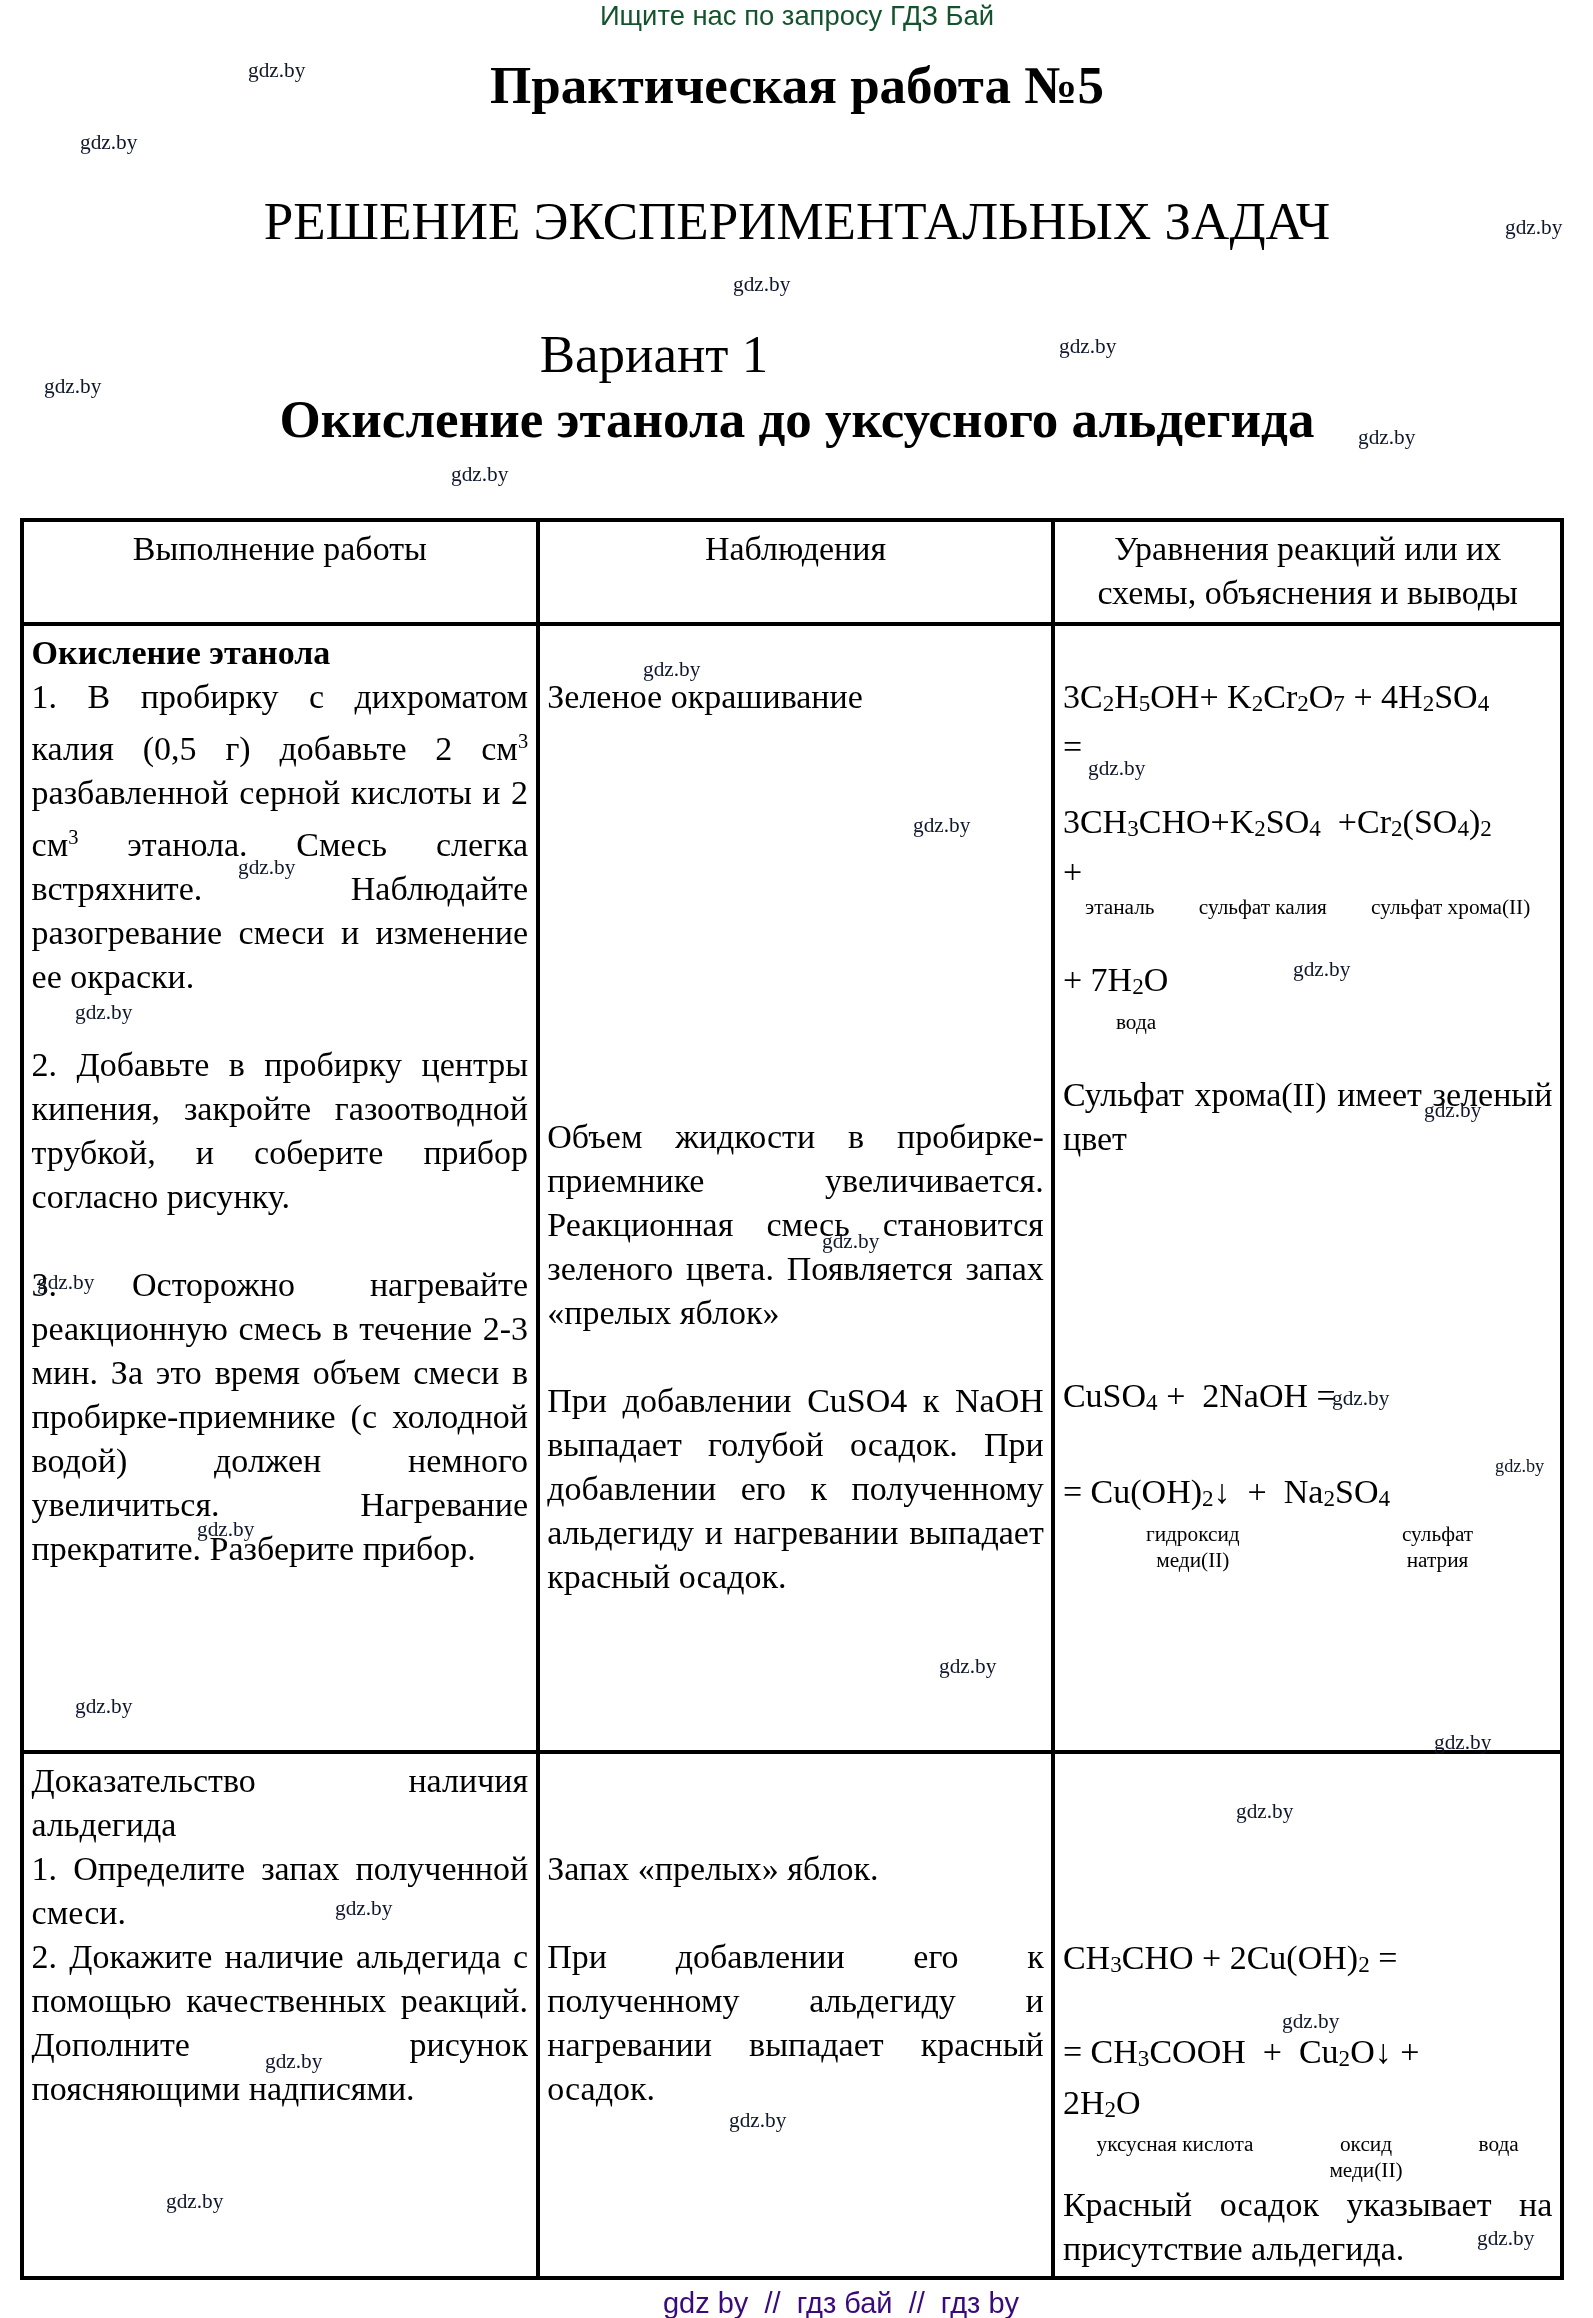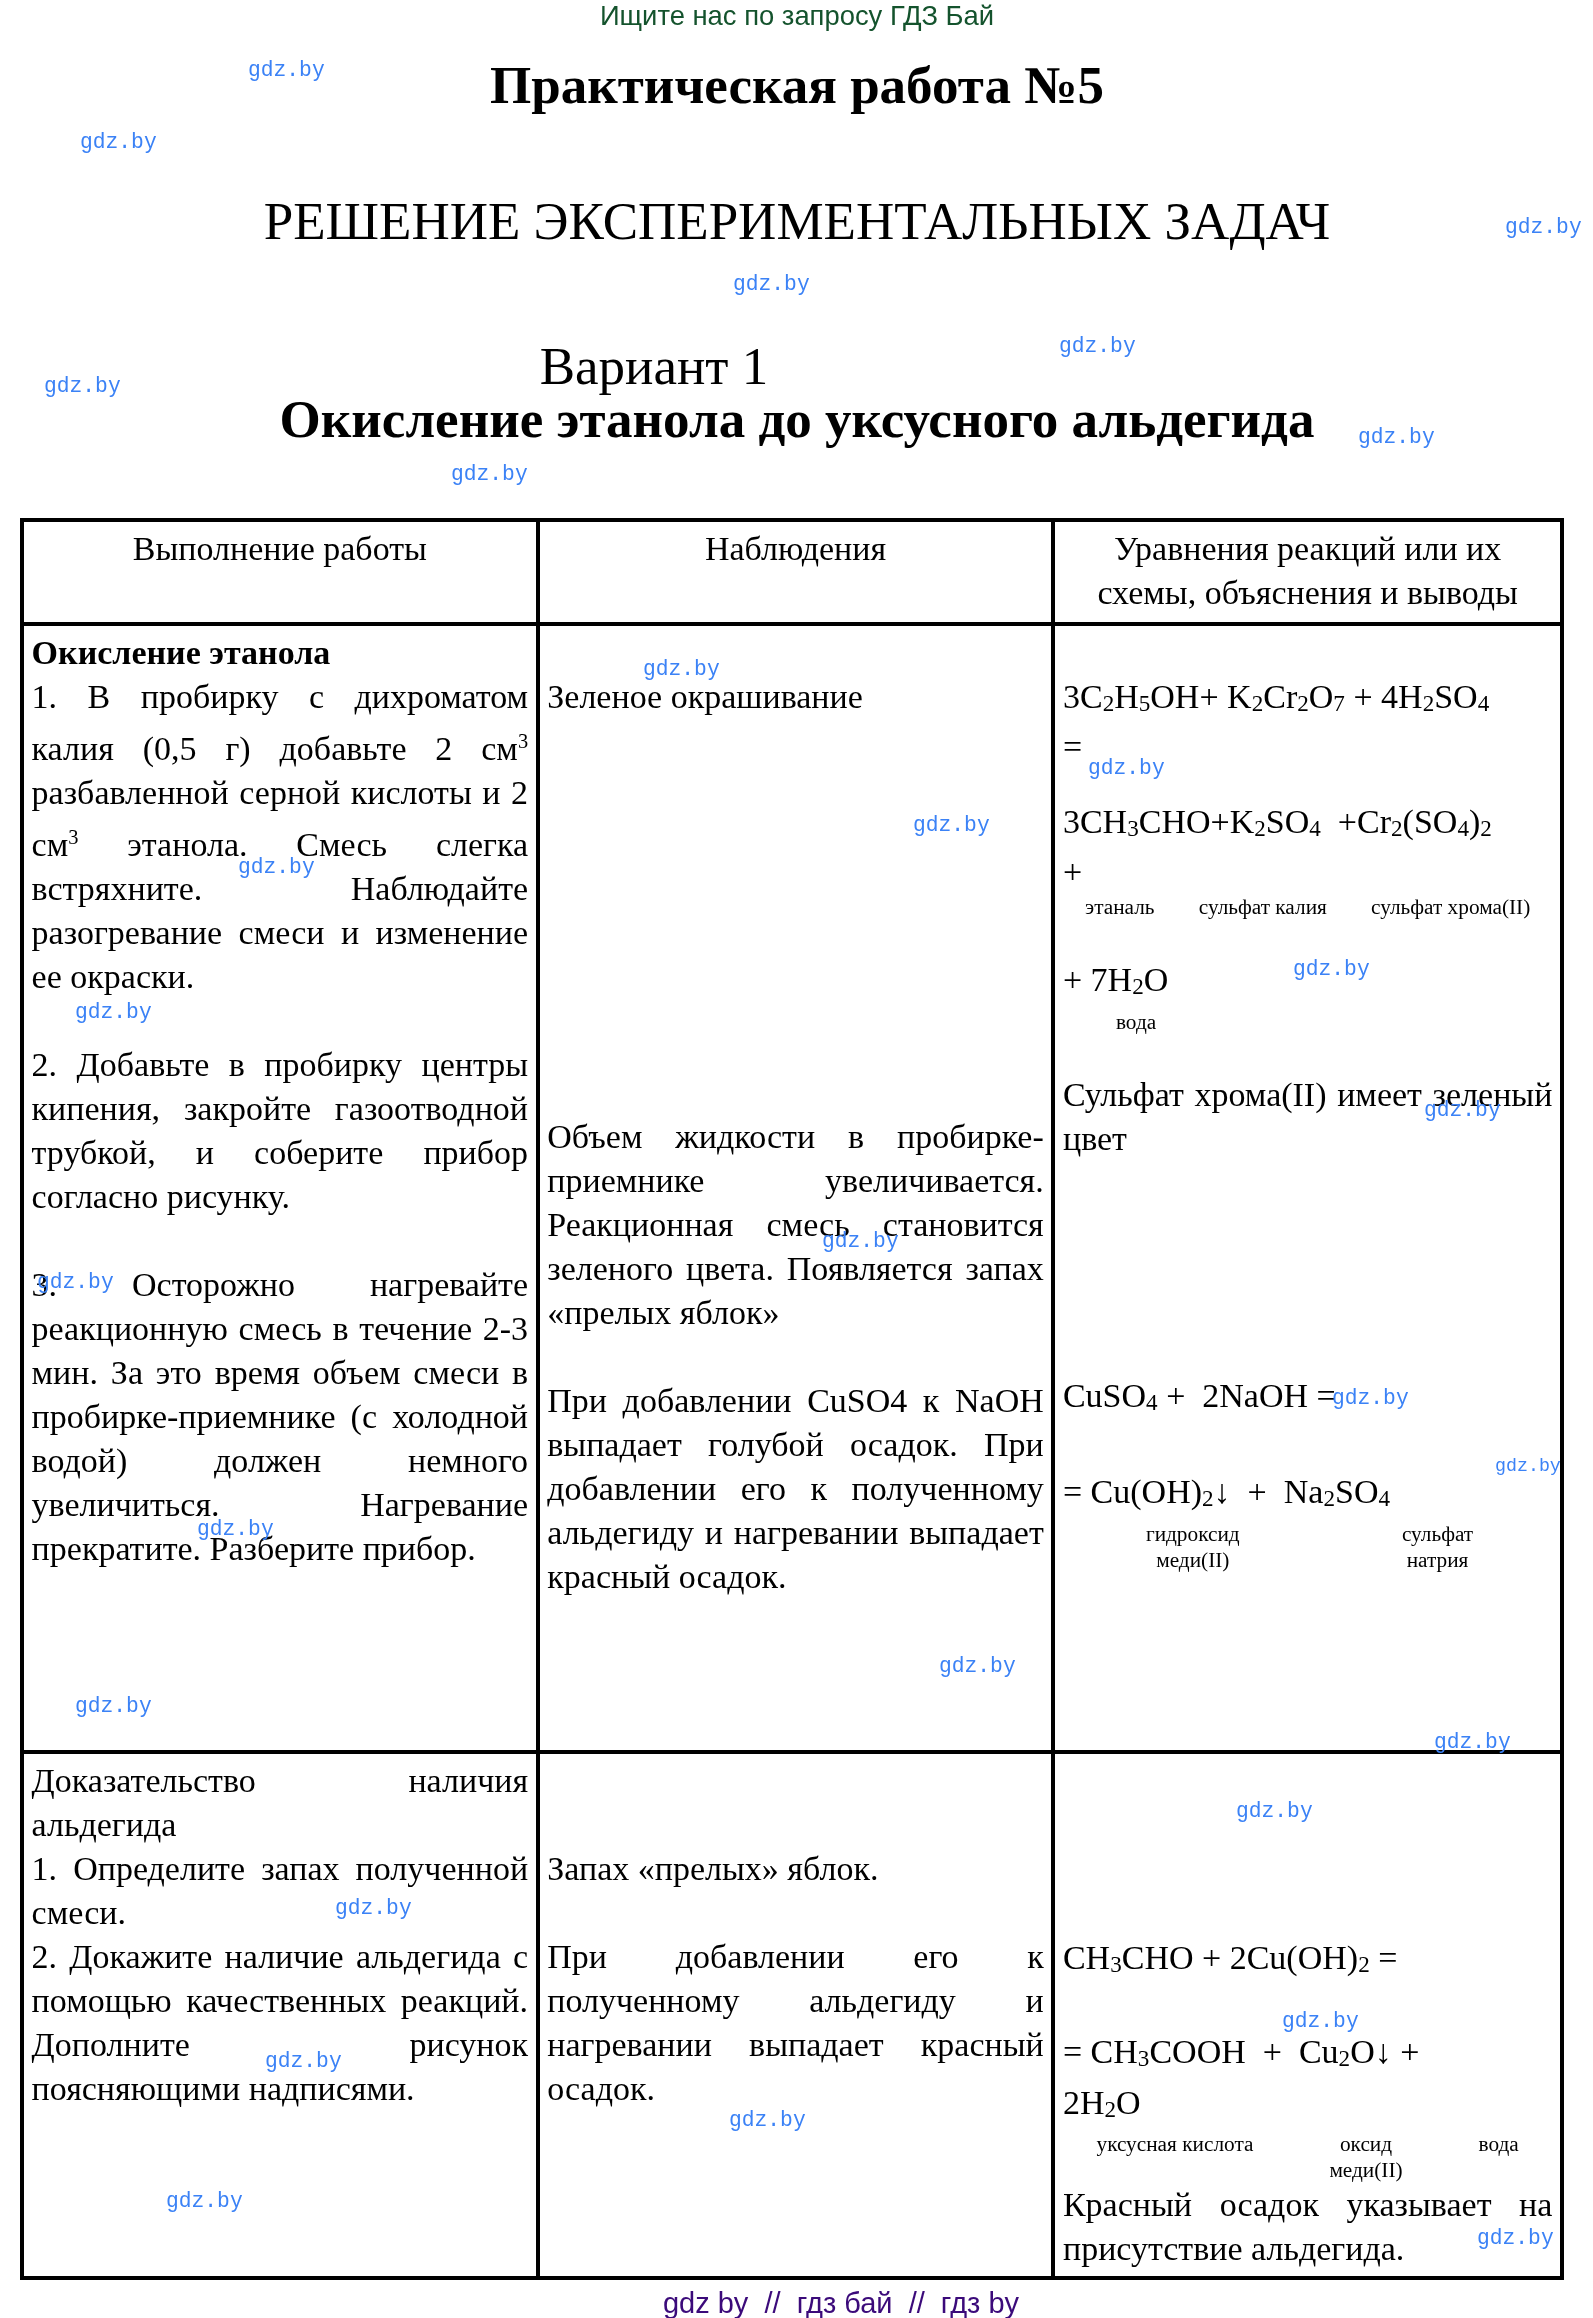--- a/index.html
+++ b/index.html
@@ -1,24 +1,24 @@
 <!DOCTYPE html>
 <html style="font-size:12.2px"><head>
 <meta charset="utf-8">
 <style>
   html, body { margin:0; padding:0; background:#fff; }
   body { width:1594px; height:2319px; position:relative; overflow:hidden;
          font-family:"Liberation Serif", serif; color:#000; }
   .abs { position:absolute; }
-  .wm { position:absolute; font-family:Liberation Mono, monospace; font-size:21.3px; color:#3b82f6; }
+  .wm { position:absolute; font-family:Liberation Serif, serif; font-size:21.3px; color:#0f172a; }
   .topbanner { top:0; left:0; width:1594px; text-align:center; font-family:"Liberation Sans", sans-serif;
                font-size:27.4px; color:#14532d; }
   .title1 { top:55px; left:0; width:1594px; text-align:center; font-weight:bold; font-size:53px; }
   .title2 { top:191px; left:0; width:1594px; text-align:center; font-size:53px; }
-  .title3 { top:336px; left:0; width:1308px; text-align:center; font-size:53px; }
+  .title3 { top:324px; left:0; width:1308px; text-align:center; font-size:53px; }
   .title4 { top:389px; left:0; width:1594px; text-align:center; font-weight:bold; font-size:53px; }
   table.main { position:absolute; left:20px; top:518px; width:1544px; border-collapse:collapse; }
   table.main td { border:4.6px solid #000; vertical-align:top; padding:4.6px 7.6px; font-size:34px; line-height:44px; }
   .hdr td { text-align:center; height:91px; vertical-align:middle; }
   .just { text-align:justify; }
   .eq { white-space:nowrap; }
   .lbl { font-size:21.3px; line-height:26px; }
   .center { text-align:left; }
   .footer { top:2287px; left:0; width:1594px; text-align:center; font-family:"Liberation Sans", sans-serif;
             font-size:29px; color:#3b0a7a;padding-left:44px; }

